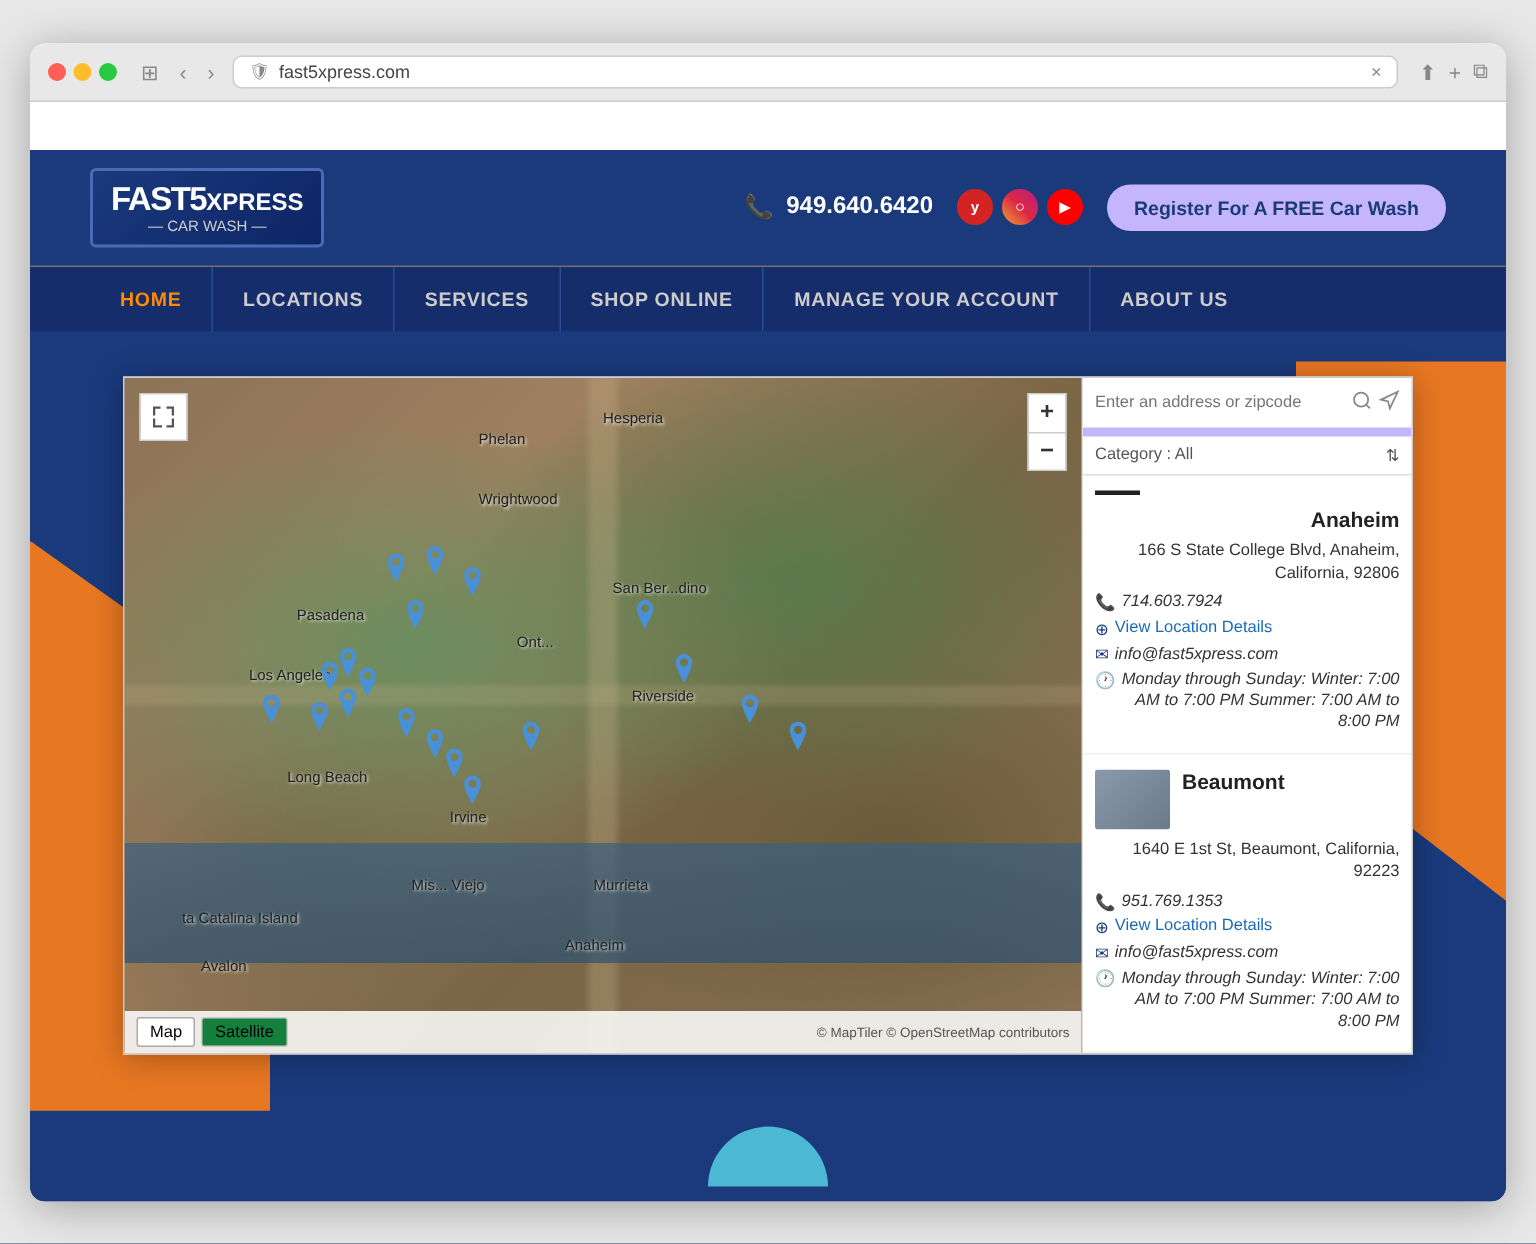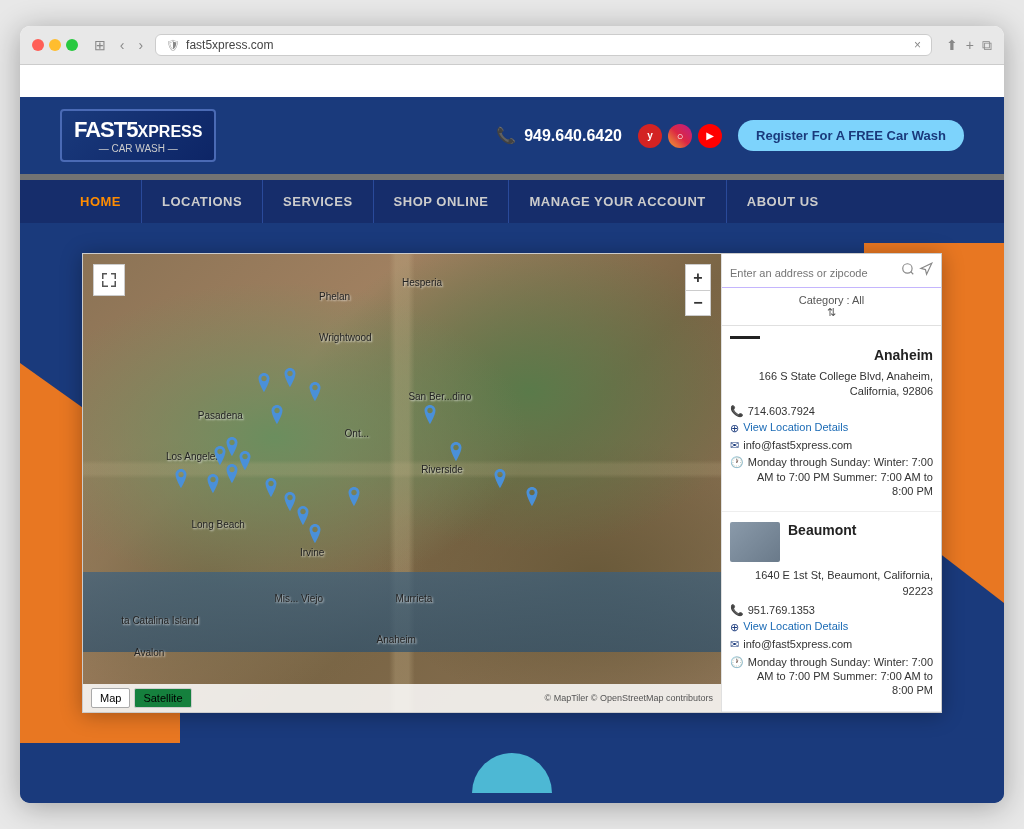--- a/index.html
+++ b/index.html
@@ -161,38 +161,38 @@
       justify-content: center;
       font-size: 12px;
       color: #fff;
       cursor: pointer;
     }
     .si-yelp { background: #d32323; }
     .si-insta { background: linear-gradient(45deg, #f09433, #e6683c, #dc2743, #cc2366, #bc1888); }
     .si-youtube { background: #ff0000; }
 
     .register-btn {
-      background: #7dd3fc;
+      background: #c4b5fd;
       color: #1a3a7c;
       border: none;
       border-radius: 20px;
       padding: 8px 18px;
       font-size: 13px;
       font-weight: bold;
       cursor: pointer;
       white-space: nowrap;
     }
 
     
     .navbar {
       background: #162d6b;
       padding: 0 40px;
       display: flex;
       align-items: center;
-      border-top: 6px solid #737373;
+      border-top: 1px solid #737373;
       text-align: right;
     }
     .nav-item {
       color: #ccc;
       font-size: 13px;
       font-weight: 600;
       padding: 14px 20px;
       cursor: pointer;
       text-transform: uppercase;
       letter-spacing: 0.5px;
@@ -381,23 +381,23 @@
     
     .location-list {
       width: 220px;
       min-width: 220px;
       overflow-y: auto;
       border-left: 1px solid #e0e0e0;
     }
 
     .location-search {
       padding: 8px;
-      border-bottom: 1px solid #c4b5fd;
-      display: flex;
-      align-items: flex-end;
+      border-bottom: 6px solid #c4b5fd;
+      display: flex;
+      align-items: center;
       gap: 4px;
     }
     .location-search input {
       flex: 1;
       border: none;
       outline: none;
       font-size: 11px;
       color: #888;
     }
     .search-btn {
@@ -408,21 +408,20 @@
       font-size: 14px;
     }
     .location-filter {
       padding: 6px 8px;
       border-bottom: 1px solid #e0e0e0;
       font-size: 11px;
       color: #555;
       display: flex;
       justify-content: space-between;
       align-items: center;
-      flex-direction: column;
     }
 
     .location-item {
       padding: 10px 8px;
       border-bottom: 1px solid #eee;
       text-align: right;
     }
 
     .location-header {
       display: flex;
@@ -467,20 +466,21 @@
       margin-top: 1px;
     }
     .ld-link {
       color: #1a6ab5;
       text-decoration: none;
       cursor: pointer;
     }
     .ld-text {
       color: #333;
       line-height: 1.3;
+      font-style: italic;
     }
 
     .footer-section {
       background: #1a3a7c;
       height: 60px;
       display: flex;
       justify-content: center;
       align-items: flex-start;
       padding-top: 10px;
     }

